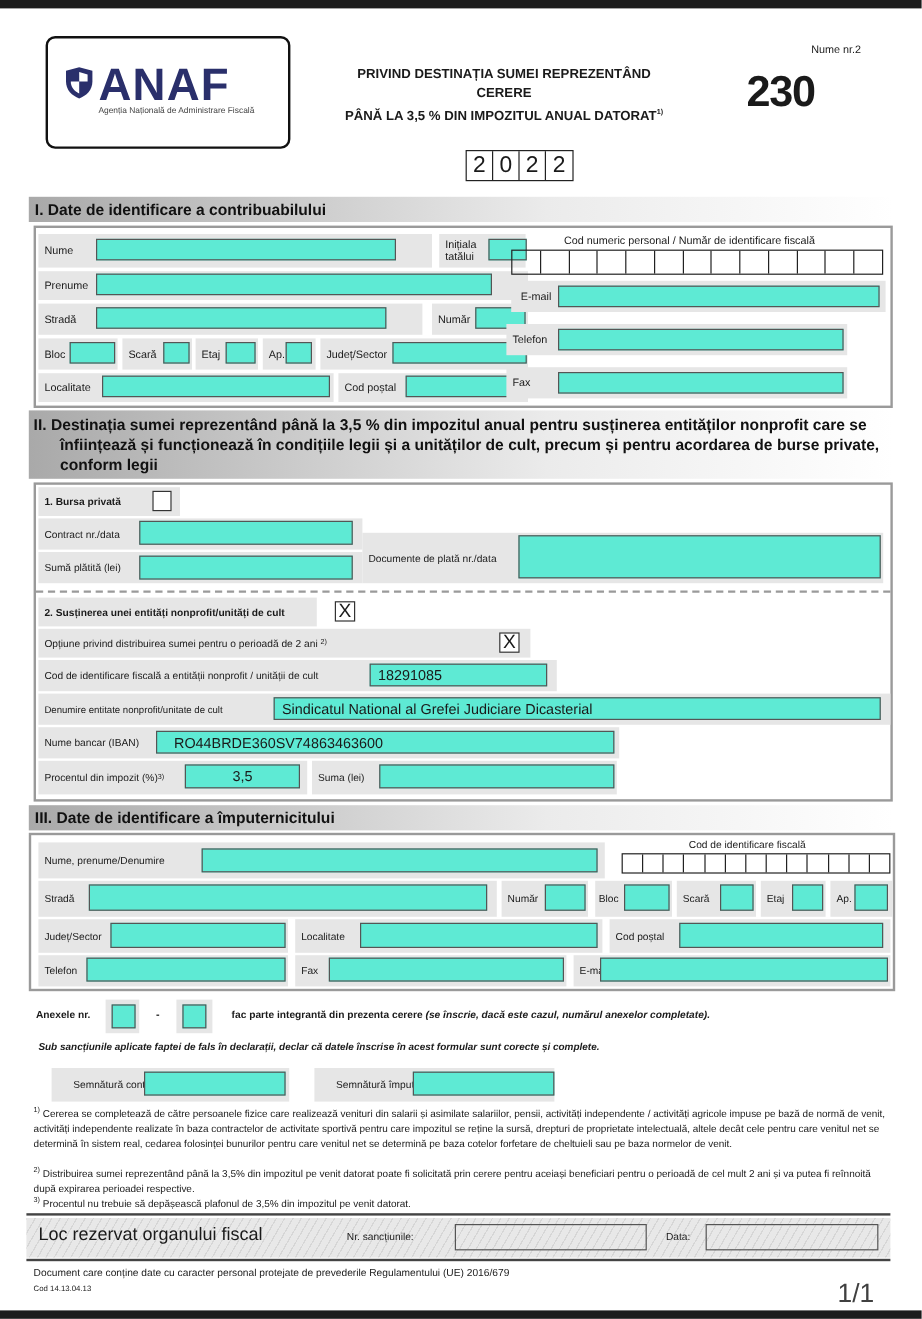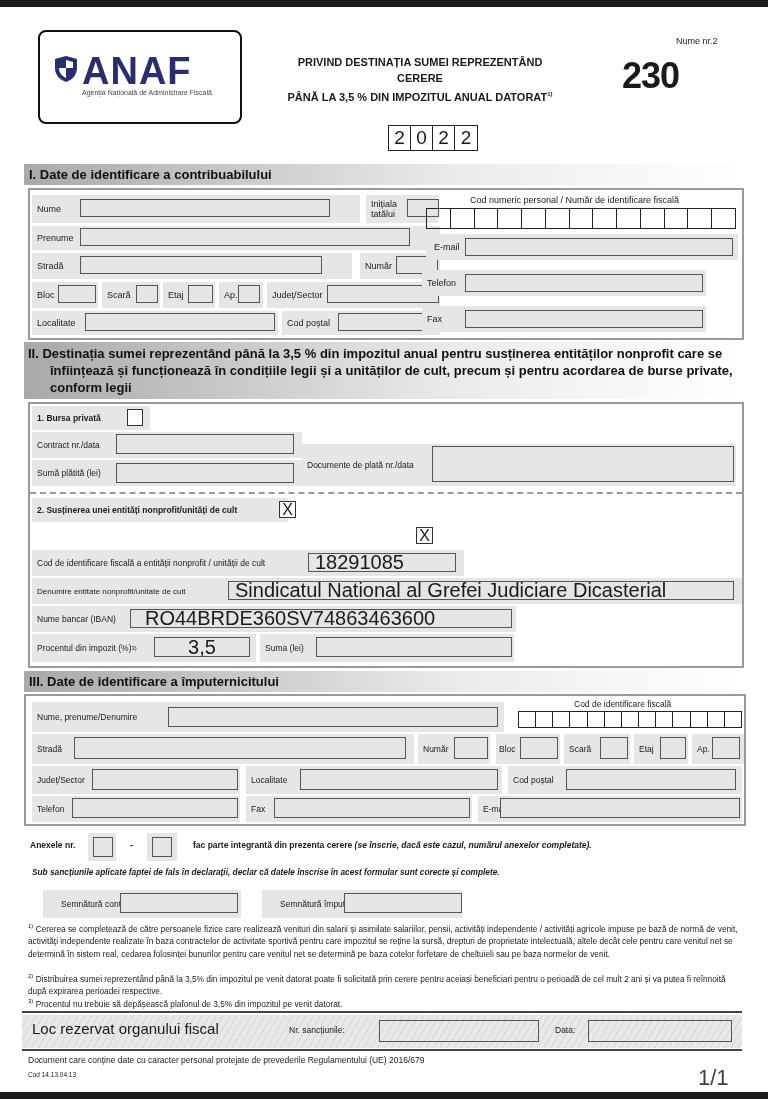--- a/index.html
+++ b/index.html
@@ -14,21 +14,21 @@
   .title { left: 260px; top: 54px; width: 320px; text-align: center; font-weight: bold; font-size: 11px; line-height: 16px; font-family: "Liberation Sans", sans-serif; }
   .anexa { left: 676px; top: 36px; font-size: 9px; }
   .form-num { left: 622px; top: 55px; font-size: 36px; font-weight: bold; letter-spacing: -1px; }
   .anul-label { left: 348px; top: 131px; font-weight: bold; font-size: 11px; margin-top: 44px; }
   .year-box { left: 388px; top: 125px; display: flex; border: 1px solid #222; }
   .year-box span { width: 22px; height: 24px; border-right: 1px solid #222; font-size: 19px; text-align: center; line-height: 24px; }
   .year-box span:last-child { border-right: none; }
   .sec-head { left: 24px; width: 720px; background: linear-gradient(to right, #a9a9a9, #ebebeb 60%, #fff); font-weight: bold; font-size: 13px; padding: 3px 5px; color: #111; }
   .frame { border: 2px solid #9a9a9a; }
   .cell { position: absolute; background: #e6e6e6; font-size: 9px; display: flex; align-items: center; padding-left: 5px; }
-  .inp { position: absolute; background: #e5e5e5; border: 1px solid #555; font-size: 20px; padding-left: 6px; display: flex; align-items: center; }
+  .inp { position: absolute; background: #5eead4; border: 1px solid #555; font-size: 12px; padding-left: 6px; display: flex; align-items: center; }
   .lbl { position: absolute; font-size: 9px; }
   .grid-boxes { position: absolute; display: flex; border: 1px solid #222; }
   .grid-boxes span { border-right: 1px solid #222; height: 100%; }
   .grid-boxes span:last-child { border-right: none; }
   .chk { position: absolute; background: #fff; border: 1px solid #333; font-size: 16px; text-align: center; line-height: 15px; }
   .foot { position: absolute; left: 28px; width: 714px; font-size: 8.3px; line-height: 12.5px; }
   .hatch { background: repeating-linear-gradient(120deg, #d6d6d6 0 1px, #e8e8e8 1px 6px); }
   sup { font-size: 6px; }
 </style>
 </head>
@@ -162,25 +162,26 @@
       <span>Sumă plătită (lei)</span>
     </div>
   <div class="inp" style="left:86px; top:59px; width:178px; height:20px;"></div>
   <div class="cell" style="left:272px; top:40px; width:434px; height:42px; font-size:8.5px;">
       <span>Documente de plată nr./data</span>
     </div>
   <div class="inp" style="left:402px; top:42px; width:302px; height:36px;"></div>
 
   <div class="abs" style="left:0; top:88px; width:712px; border-top:2px dashed #9a9a9a;"></div>
 
-  <div class="cell" style="left:2px; top:94px; width:256px; height:24px; font-weight:bold; font-size:8.5px;">
+  <div class="cell" style="left:2px; top:94px; width:232px; height:24px; font-weight:bold; font-size:8.5px;">
       <span>2. Susținerea unei entități nonprofit/unități de cult</span>
     </div>
   <div class="chk" style="left:249px; top:97px; width:17px; height:17px;">X</div>
 
+  <div class="cell" style="left:2px; top:120px; width:410px; height:24px; font-size:8.5px;"><span>Opțiune privind distribuirea sumei pentru o perioadă de 2 ani</span>&nbsp;<sup>2)</sup></div>
   <div class="chk" style="left:386px; top:123px; width:17px; height:17px;">X</div>
 
   <div class="cell" style="left:2px; top:146px; width:432px; height:26px; font-size:8.5px;">
       <span>Cod de identificare fiscală a entității nonprofit / unității de cult</span>
     </div>
   <div class="inp" style="left:278px; top:149px; width:148px; height:19px;">18291085</div>
 
   <div class="cell" style="left:2px; top:174px; width:710px; height:26px; font-size:8px;">
       <span>Denumire entitate nonprofit/unitate de cult</span>
     </div>

